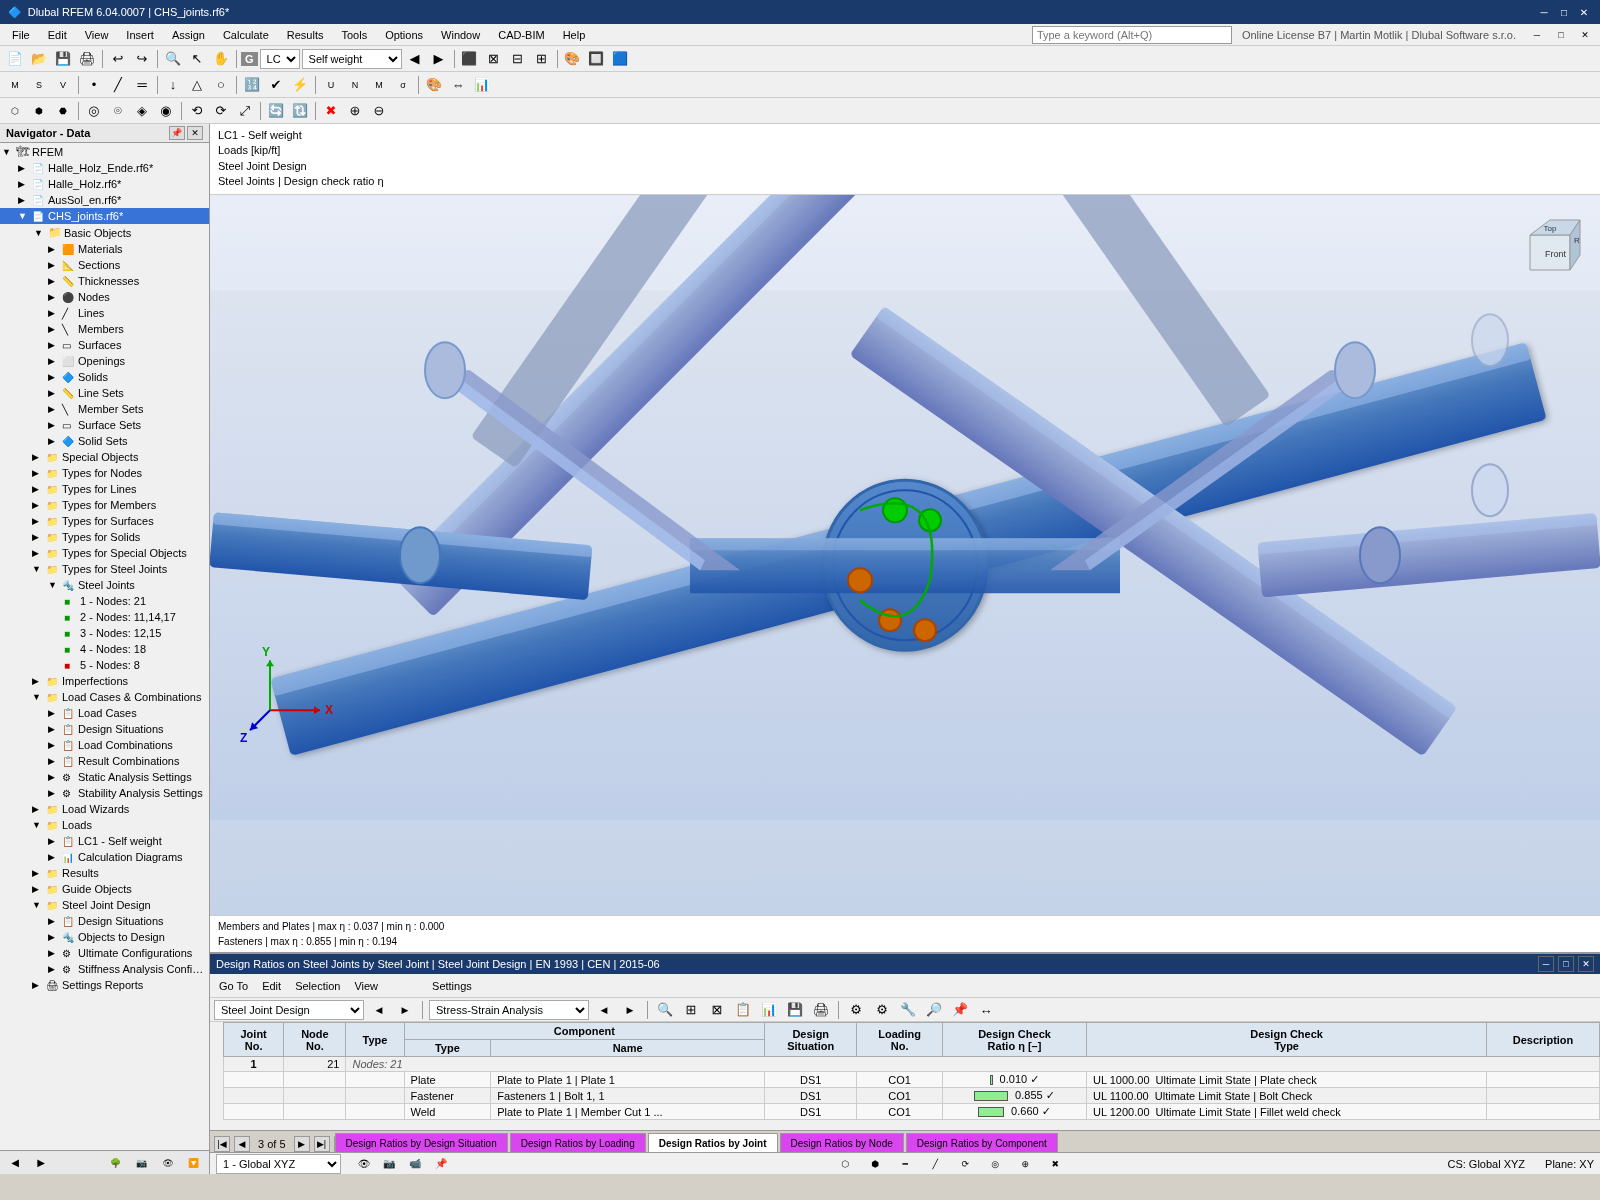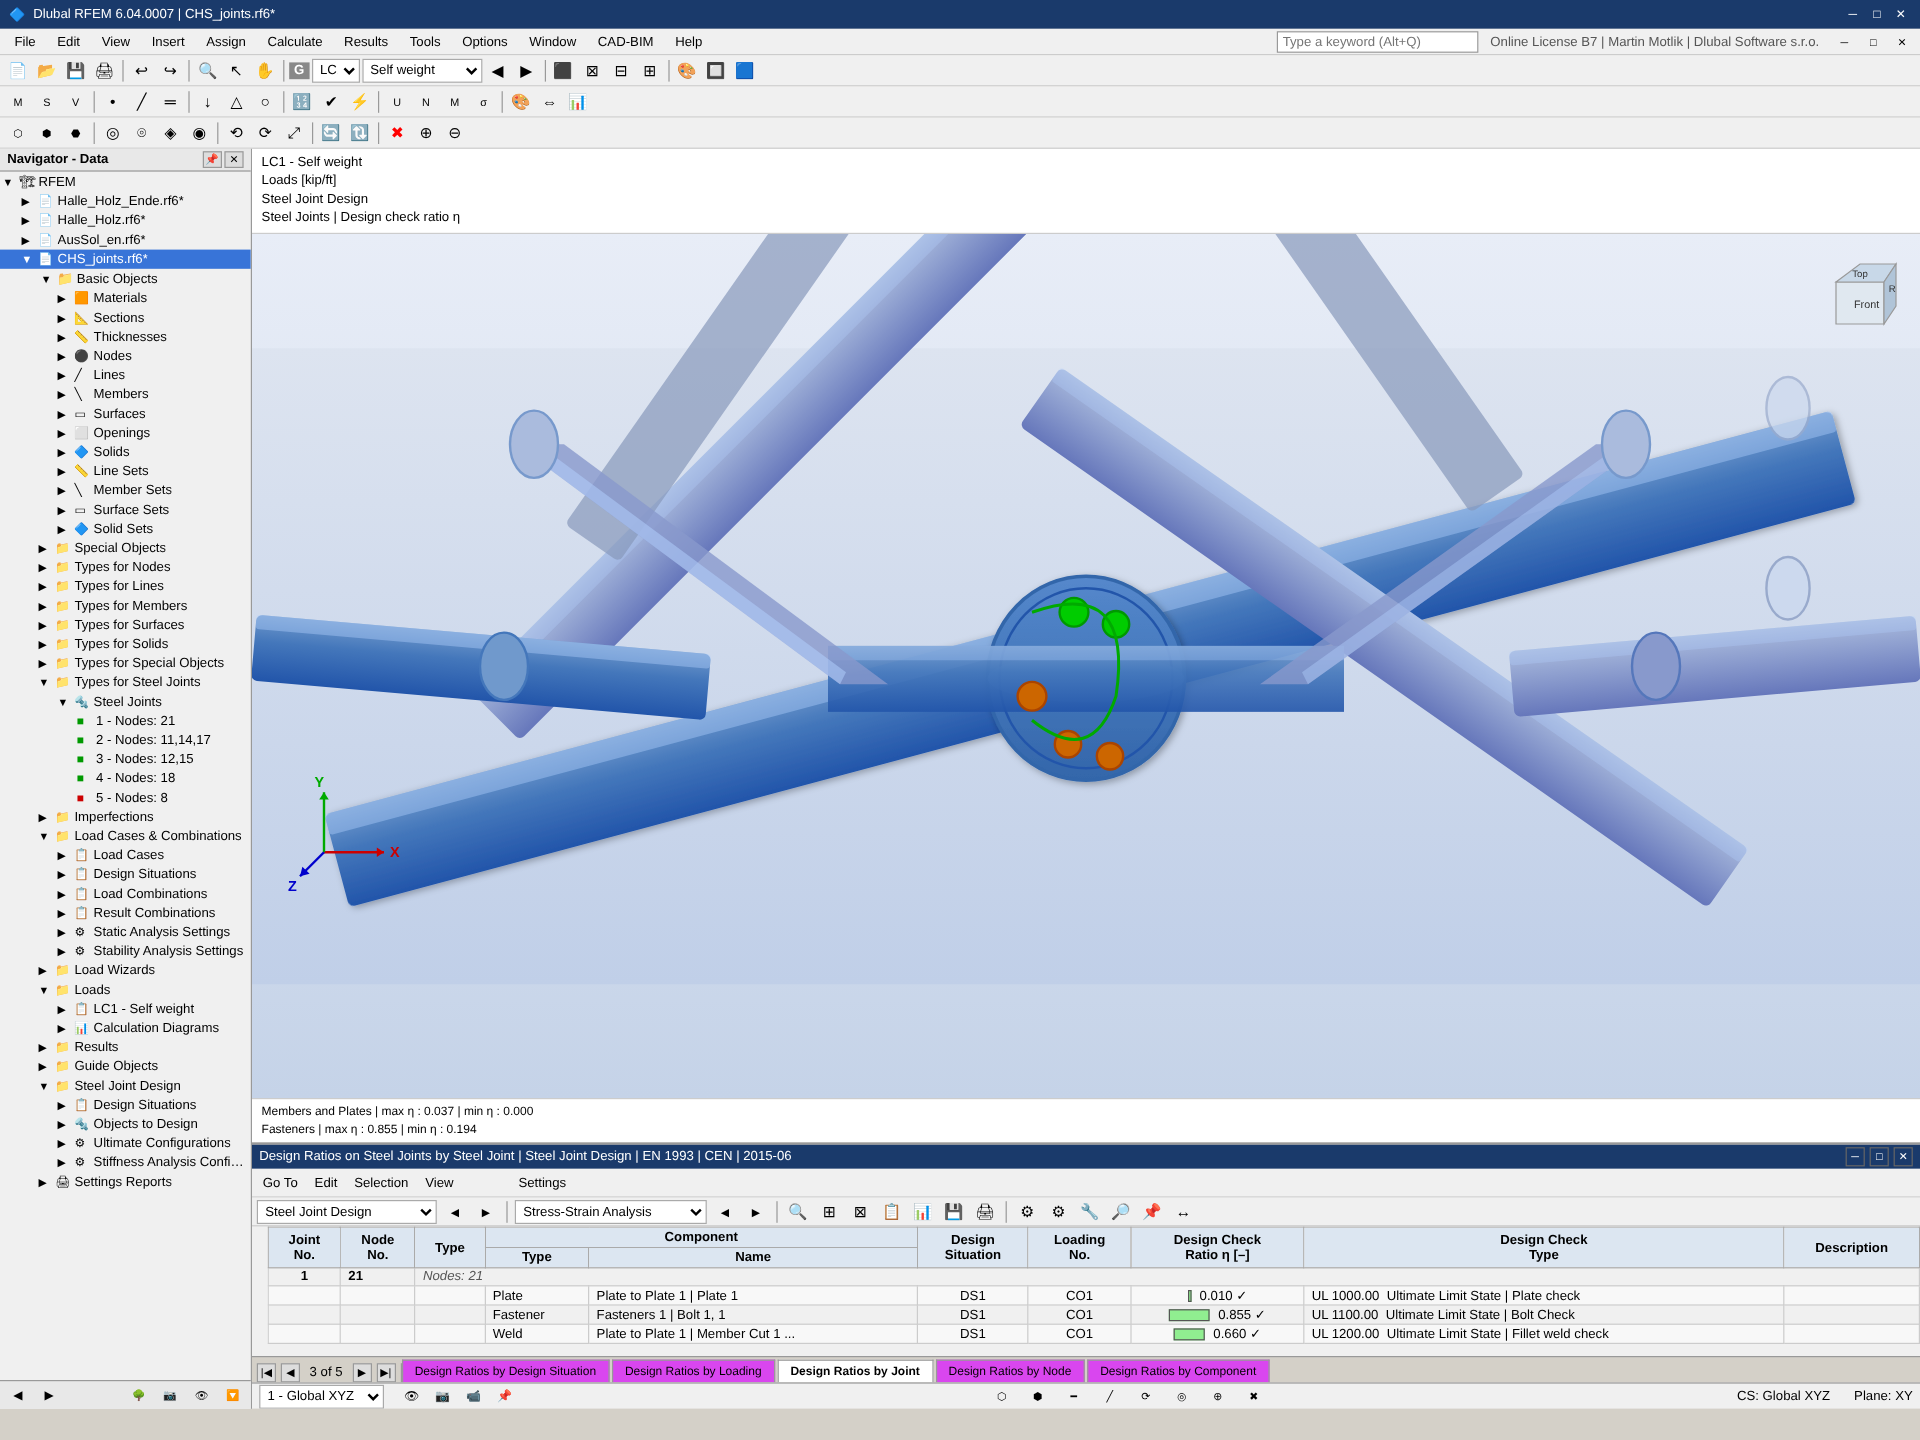--- a/index.html
+++ b/index.html
@@ -106,21 +106,21 @@
   <div class="menu-item">Insert</div>
   <div class="menu-item">Assign</div>
   <div class="menu-item">Calculate</div>
   <div class="menu-item">Results</div>
   <div class="menu-item">Tools</div>
   <div class="menu-item">Options</div>
   <div class="menu-item">Window</div>
   <div class="menu-item">CAD-BIM</div>
   <div class="menu-item">Help</div>
   <div style="flex:1"></div>
-  <input type="text" class="toolbar-input" style="width: 168px;" placeholder="Type a keyword (Alt+Q)">
+  <input type="text" class="toolbar-input" style="width: 200px;" placeholder="Type a keyword (Alt+Q)">
   <div style="font-size:11px; padding: 0 8px; color:#555">Online License B7 | Martin Motlik | Dlubal Software s.r.o.</div>
   <button class="toolbar-btn" style="font-size:9px">─</button>
   <button class="toolbar-btn" style="font-size:9px">□</button>
   <button class="toolbar-btn" style="font-size:9px">✕</button>
 </div>
 
 <div class="toolbar">
   <button class="toolbar-btn" title="New">📄</button>
   <button class="toolbar-btn" title="Open">📂</button>
   <button class="toolbar-btn" title="Save">💾</button>
@@ -822,21 +822,21 @@
             </tr>
             <tr>
               <th>Type</th>
               <th>Name</th>
             </tr>
           </thead>
           <tbody>
 
             <tr>
               <td style="text-align:center; font-weight:bold;">1</td>
-              <td style="text-align:left; font-weight:bold;">21</td>
+              <td style="text-align:right; font-weight:normal;">21</td>
               <td colspan="8" style="font-style:italic; color:#555;">Nodes: 21</td>
             </tr>
 
             <tr>
               <td></td>
               <td></td>
               <td></td>
               <td>Plate</td>
               <td>Plate to Plate 1 | Plate 1</td>
               <td style="text-align:center;">DS1</td>
@@ -894,21 +894,21 @@
         </div>
         <div class="tab-item">Design Ratios by Design Situation</div>
         <div class="tab-item">Design Ratios by Loading</div>
         <div class="tab-item active">Design Ratios by Joint</div>
         <div class="tab-item">Design Ratios by Node</div>
         <div class="tab-item">Design Ratios by Component</div>
       </div>
     </div>
 
     <div class="status-bar">
-      <select class="combo-select" style="width:104px">
+      <select class="combo-select" style="width:125px">
         <option>1 - Global XYZ</option>
       </select>
       <div style="display:flex; gap:4px; margin-left:4px;">
         <button class="toolbar-btn" style="font-size:10px">👁</button>
         <button class="toolbar-btn" style="font-size:10px">📷</button>
         <button class="toolbar-btn" style="font-size:10px">📹</button>
         <button class="toolbar-btn" style="font-size:10px">📌</button>
       </div>
       <div style="flex:1; display:flex; justify-content:center; gap:8px;">
         <button class="toolbar-btn" style="font-size:9px">⬡</button>

